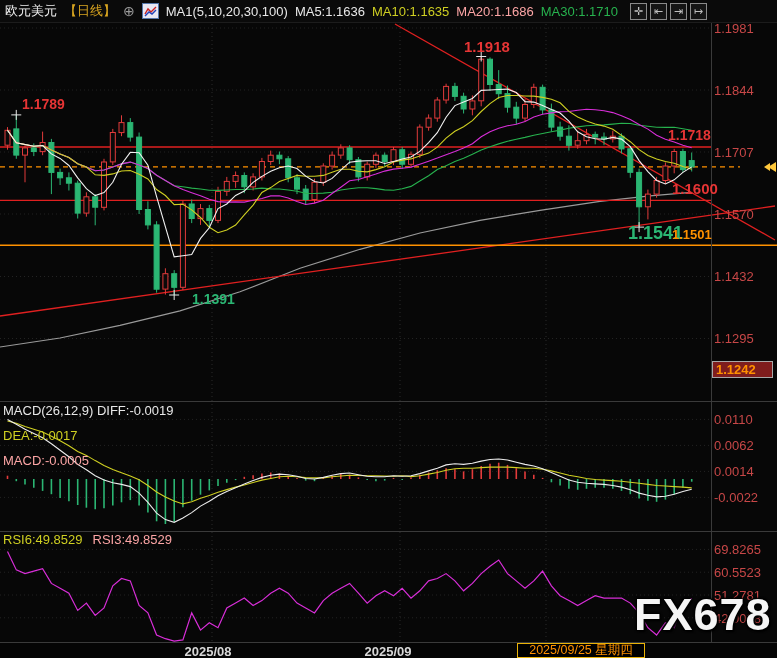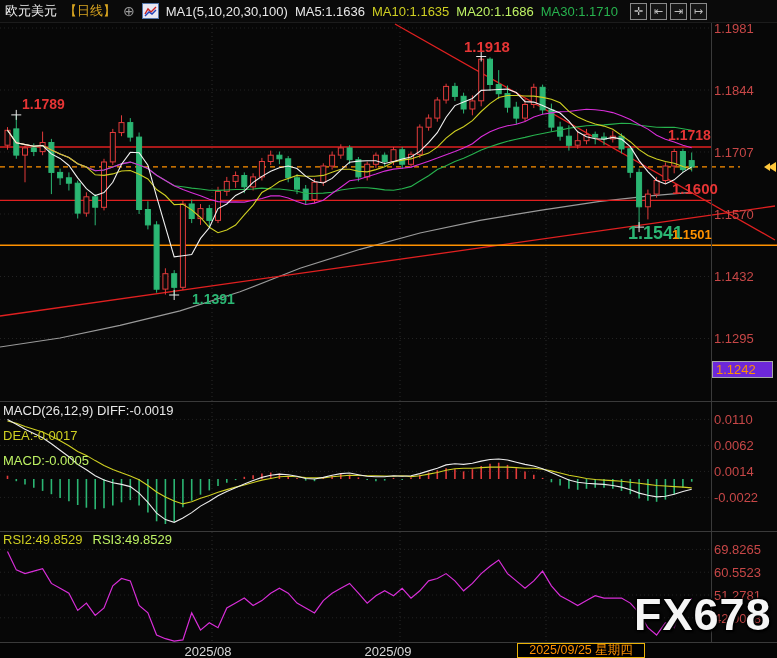--- a/index.html
+++ b/index.html
@@ -7,33 +7,33 @@
           font-family:"Liberation Sans",sans-serif;-webkit-font-smoothing:antialiased;}
   #chart-svg{position:absolute;left:0;top:0;z-index:1;}
   .titlebar{position:absolute;left:0;top:0;width:777px;height:22px;display:flex;align-items:center;
             gap:7px;padding-left:5px;box-sizing:border-box;font-size:13px;z-index:10;background:#0a0a0a;}
   .sym{color:#f0f0f0;}
   .period{color:#d9a520;}
   .zoomout{color:#9a9a9a;font-size:14px;line-height:1;cursor:pointer;}
   .chartico{display:inline-flex;width:15px;height:14px;background:#e8e8f4;border:1px solid #5577aa;
             align-items:center;justify-content:center;cursor:pointer;}
   .ma{letter-spacing:0;}
-  .w{color:#e8e8e8}.yl{color:#cfcf22}.mg{color:#bef264}.gr{color:#27b24e}
+  .w{color:#e8e8e8}.yl{color:#cfcf22}.mg{color:#fca5a5}.gr{color:#27b24e}
   .tools{margin-left:auto;margin-right:70px;display:flex;gap:3px;}
   .tool{width:15px;height:15px;border:1px solid #8a8a8a;background:#151515;color:#c0c0c0;
         font-size:11px;line-height:14px;text-align:center;cursor:pointer;}
   .tick{position:absolute;left:714px;width:62px;font-size:13px;color:#c74747;z-index:3;}
   .alertbox{position:absolute;left:712px;top:361px;width:56px;height:15px;border:1px solid #a8a8a8;
-            color:#ff9100;font-size:13px;line-height:15px;padding-left:3px;z-index:3;background:#6d28d9;}
+            color:#ff9100;font-size:13px;line-height:15px;padding-left:3px;z-index:3;background:#7f1d1d;font-weight:bold;}
   .hdr{position:absolute;font-size:13px;z-index:4;display:flex;gap:10px;white-space:nowrap;}
   .macd-hdr{left:3px;top:403px;flex-direction:column;}
   .rsi-hdr{left:3px;top:532px;}
   .marker{position:absolute;font-weight:bold;z-index:3;white-space:nowrap;}
   .dateaxis{position:absolute;left:0;top:643px;width:777px;height:15px;z-index:4;background:#050505;}
-  .dlabel{position:absolute;top:1px;font-size:13px;color:#d8d8d8;width:80px;text-align:center;}
+  .dlabel{position:absolute;top:1px;font-size:13px;color:#d8d8d8;width:80px;text-align:center;font-weight:bold;}
   .d1{left:168px;}
   .d2{left:348px;}
   .dbox{position:absolute;left:517px;top:0px;width:126px;height:13px;border:1px solid #eab308;
         color:#ff9100;font-size:12.5px;line-height:13px;text-align:center;background:#000;}
   .watermark{position:absolute;left:634px;top:589px;font-size:45px;font-weight:bold;color:#f5f5f5;
              letter-spacing:1px;z-index:8;text-shadow:2px 2px 2px #000,-1px -1px 2px #000,1px -1px 2px #000,-1px 1px 2px #000;}
 </style>
 </head>
 <body>
 
@@ -379,21 +379,21 @@
       <div class="marker" style="left: 192px; top: 291px; color: rgb(43, 182, 115); font-size: 14px;">1.1391</div>
     </div>
 
   <div class="hdr macd-hdr">
     <span class="w">MACD(26,12,9) DIFF:-0.0019</span>
     <span class="yl">DEA:-0.0017</span>
     <span class="mg">MACD:-0.0005</span>
   </div>
 
   <div class="hdr rsi-hdr">
-    <span class="yl">RSI2:49.8529</span>
+    <span class="yl">RSI6:49.8529</span>
     <span class="mg">RSI3:49.8529</span>
   </div>
 
   <div class="dateaxis">
     <div class="dlabel d1">2025/08</div>
     <div class="dlabel d2">2025/09</div>
     <div class="dbox">2025/09/25 星期四</div>
   </div>
 
   <div class="watermark">FX678</div>

